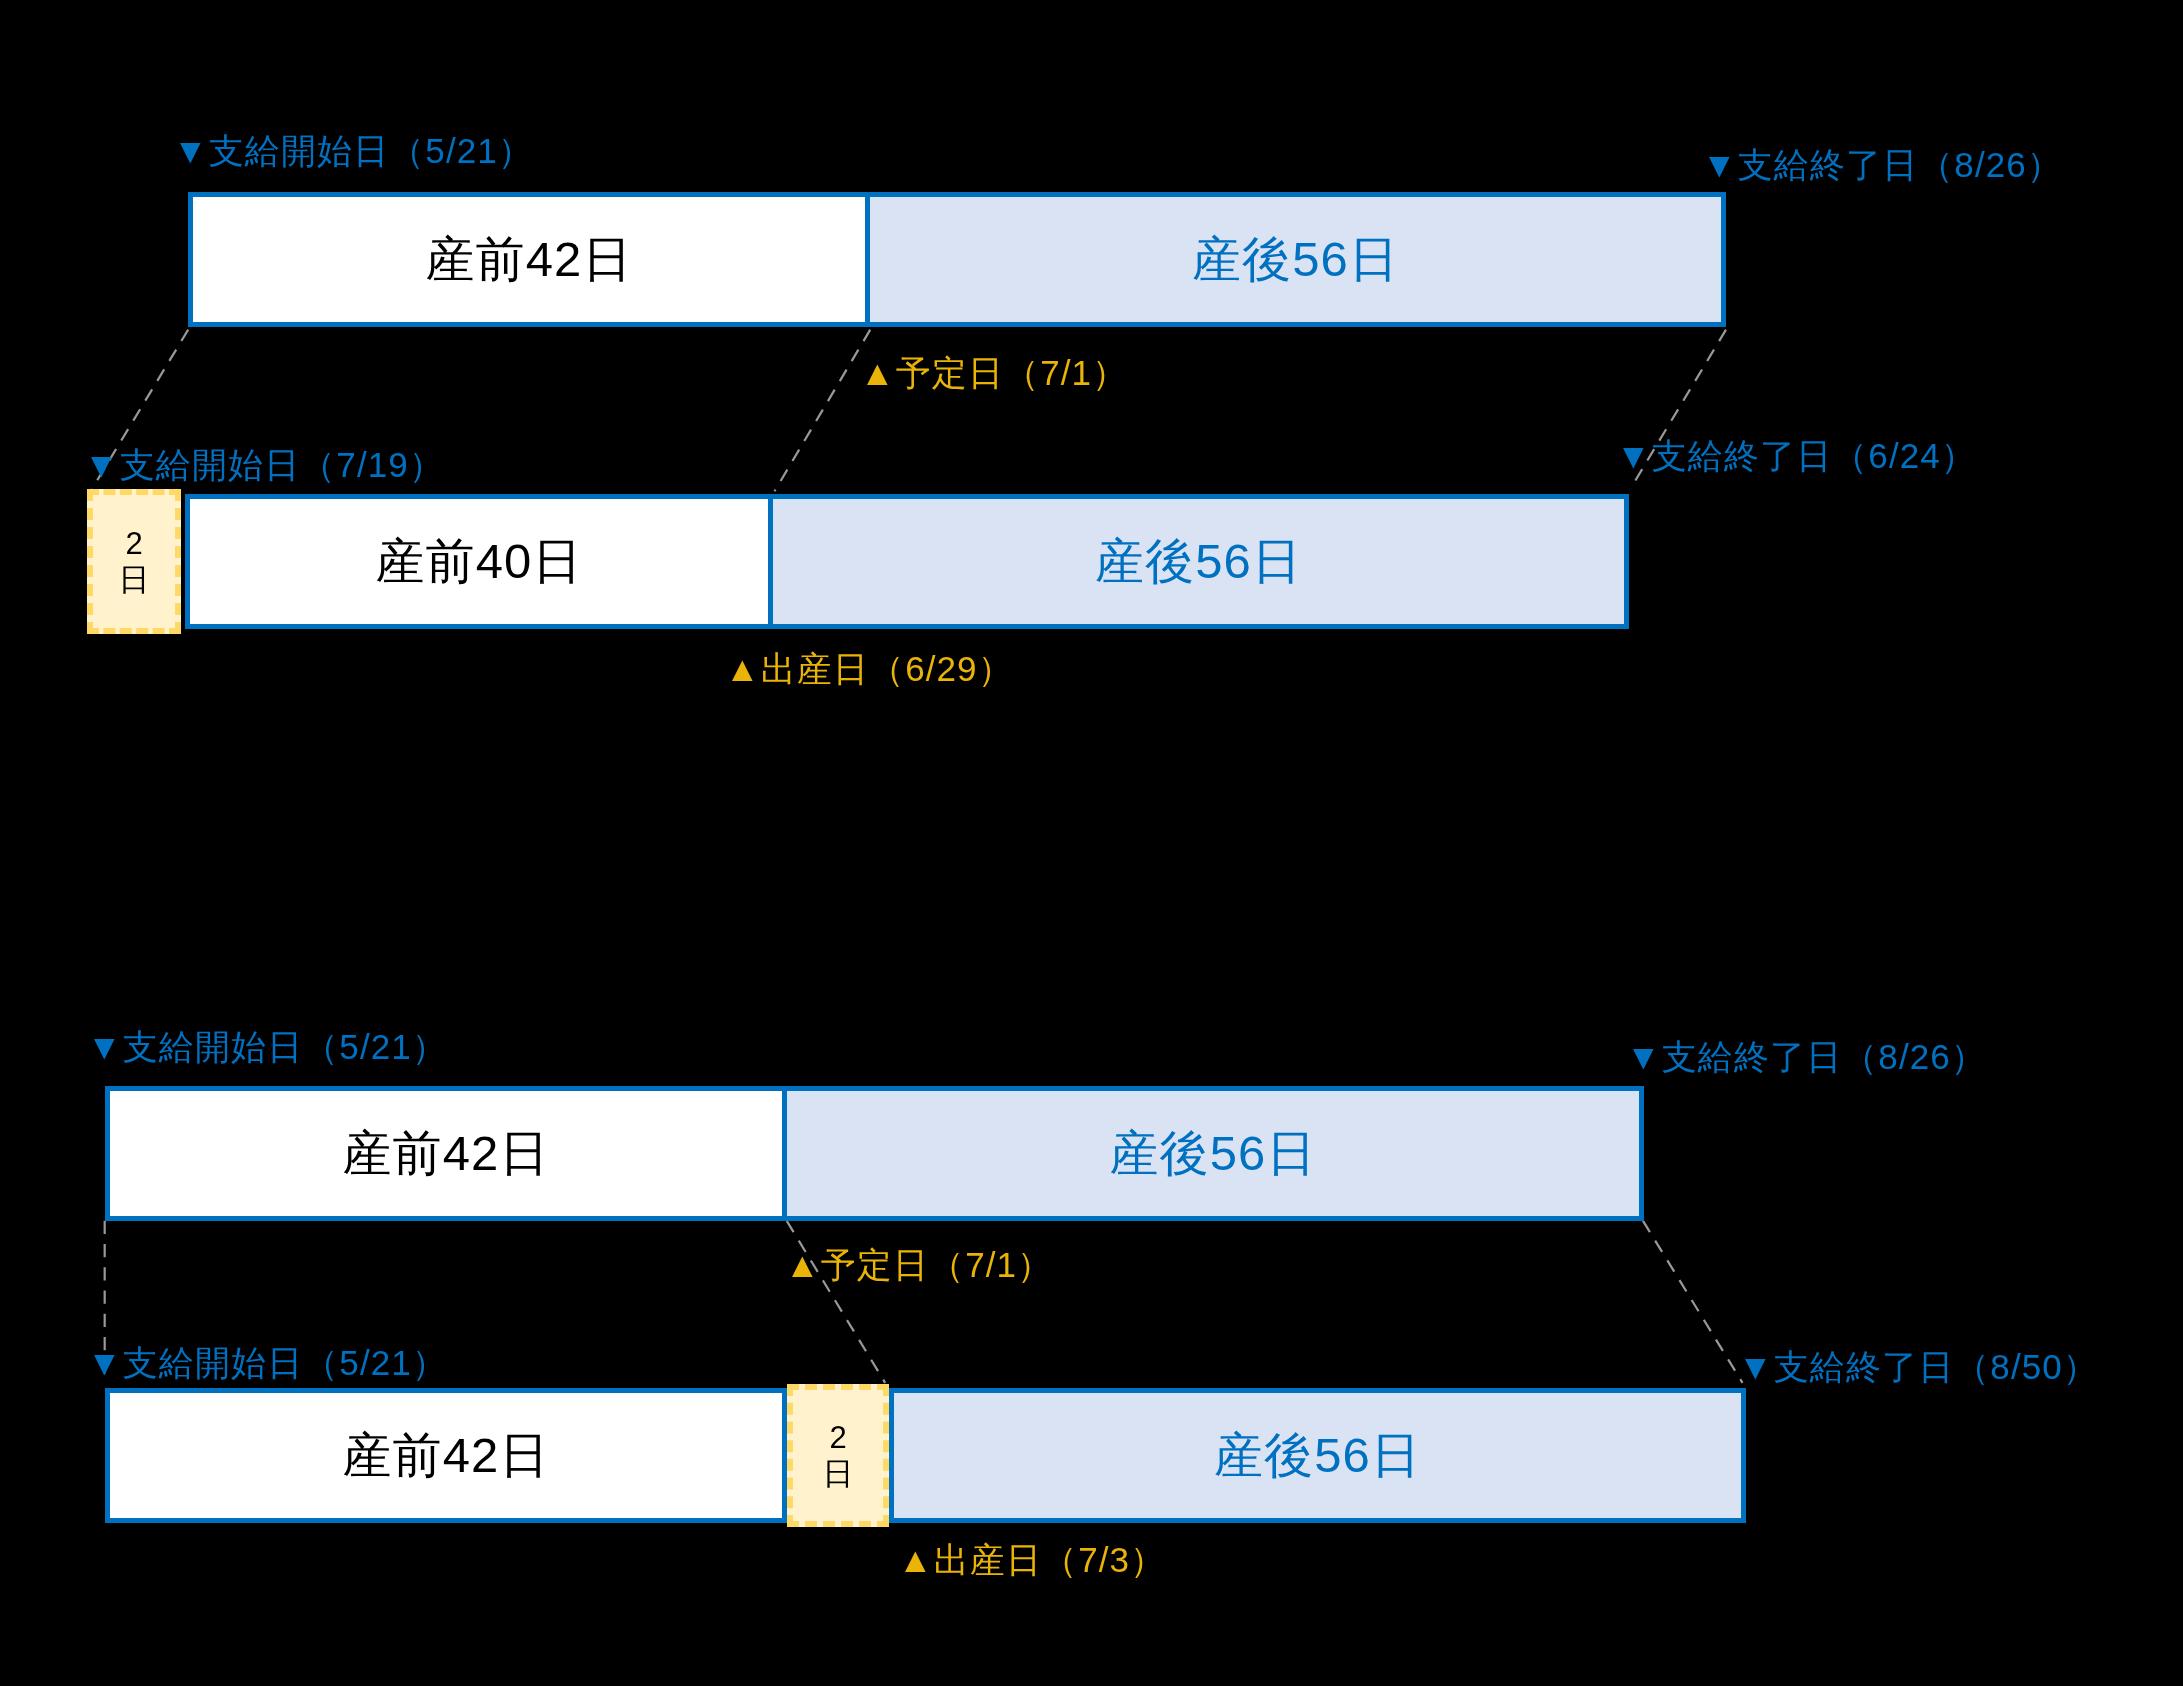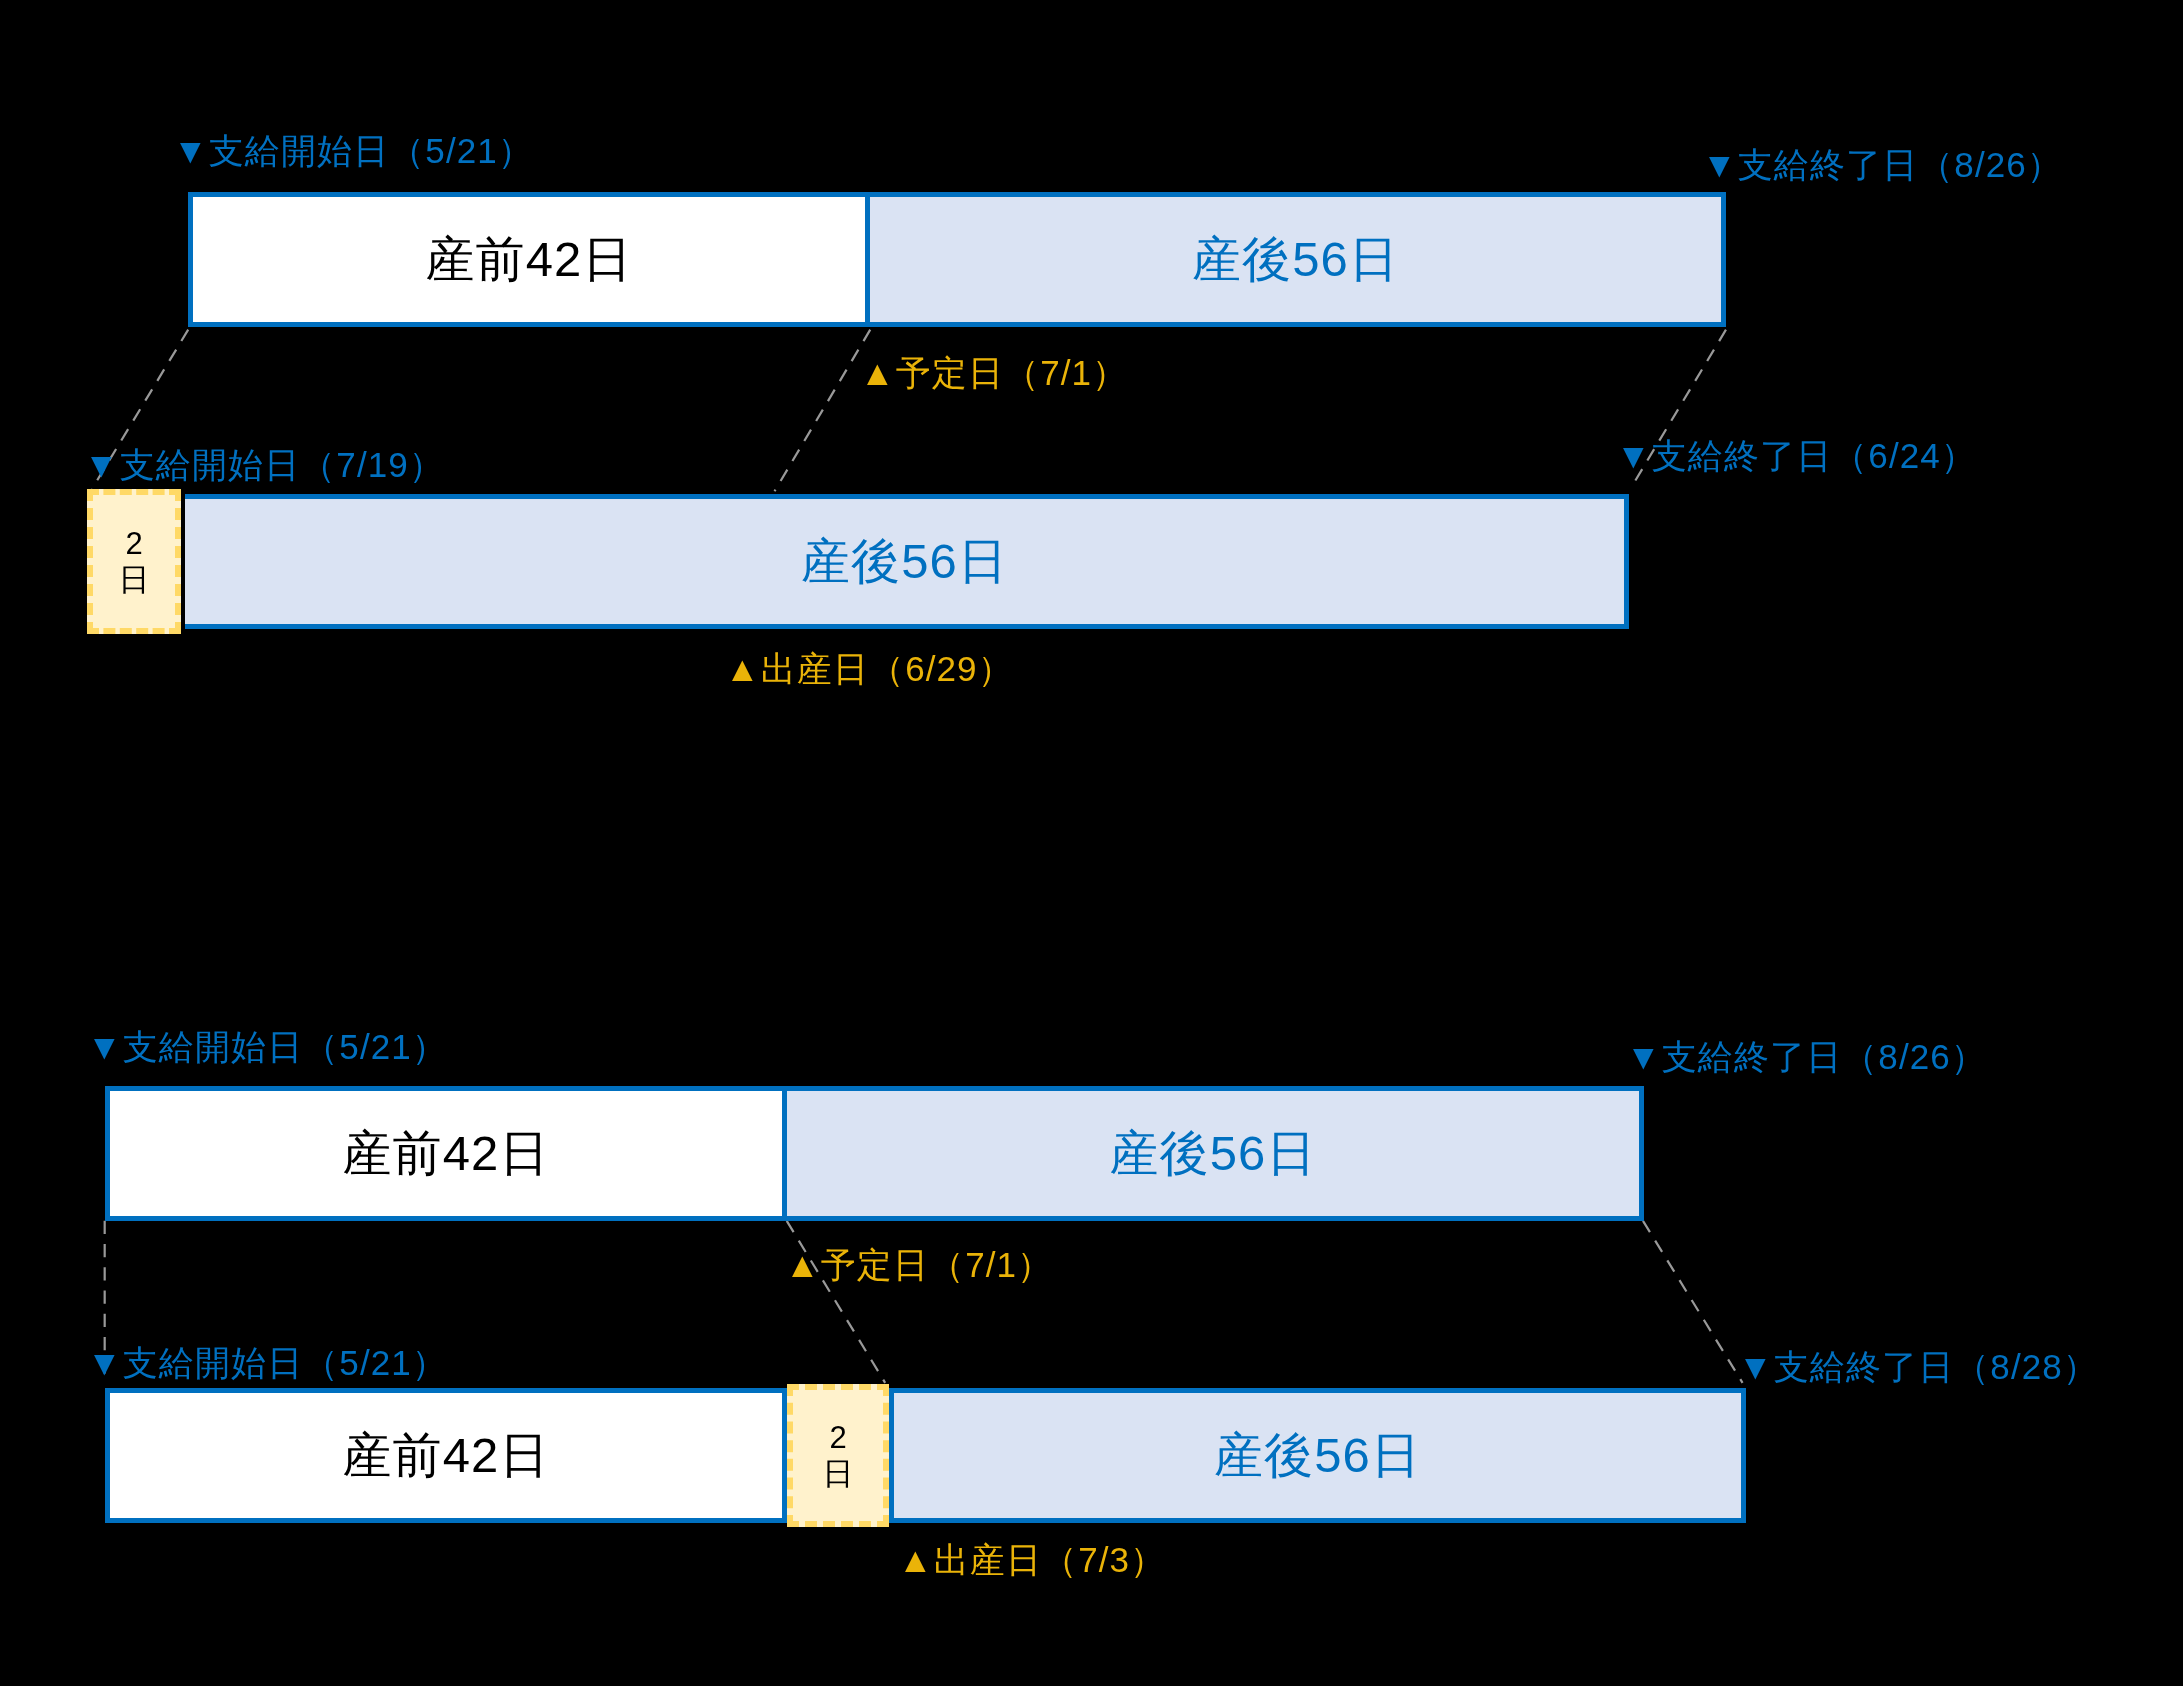--- a/index.html
+++ b/index.html
@@ -68,40 +68,41 @@
     <div class="red-label" style="left:860px; top:350px;">▲予定日（7/1）</div>
 
     <div class="blue-label" style="left:84px; top:442px;">▼支給開始日（7/19）</div>
     <div class="blue-label" style="left:1616px; top:433px;">▼支給終了日（6/24）</div>
 
     <div class="shift-box" style="left:87px; top:489px; width:94px; height:145px;">
       <span class="vtext">2日</span>
     </div>
 
     <div class="bar" style="left:185px; top:494px; width:1444px; height:135px;">
+      <div class="seg pre" style="width:588px;">産前40日</div>
       <div class="seg post" style="flex:1;">産後56日</div>
     </div>
 
     <div class="red-label" style="left:725px; top:646px;">▲出産日（6/29）</div>
   </div>
 
   <div>
 
     <div class="blue-label" style="left:87px; top:1024px;">▼支給開始日（5/21）</div>
     <div class="blue-label" style="left:1626px; top:1034px;">▼支給終了日（8/26）</div>
 
     <div class="bar" style="left:105px; top:1086px; width:1539px; height:135px;">
       <div class="seg pre" style="width:682px;">産前42日</div>
       <div class="seg post" style="flex:1;">産後56日</div>
     </div>
 
     <div class="red-label" style="left:785px; top:1242px;">▲予定日（7/1）</div>
 
     <div class="blue-label" style="left:87px; top:1340px;">▼支給開始日（5/21）</div>
-    <div class="blue-label" style="left:1738px; top:1344px;">▼支給終了日（8/28）</div>
+    <div class="blue-label" style="left:1738px; top:1344px;">▼支給終了日（8/50）</div>
 
     <div class="seg pre standalone" style="left:105px; top:1388px; width:682px; height:135px;">産前42日</div>
 
     <div class="shift-box" style="left:787px; top:1384px; width:102px; height:143px;">
       <span class="vtext">2日</span>
     </div>
 
     <div class="seg post-alone standalone" style="left:889px; top:1388px; width:857px; height:135px;">産後56日</div>
 
     <div class="red-label" style="left:898px; top:1537px;">▲出産日（7/3）</div>

